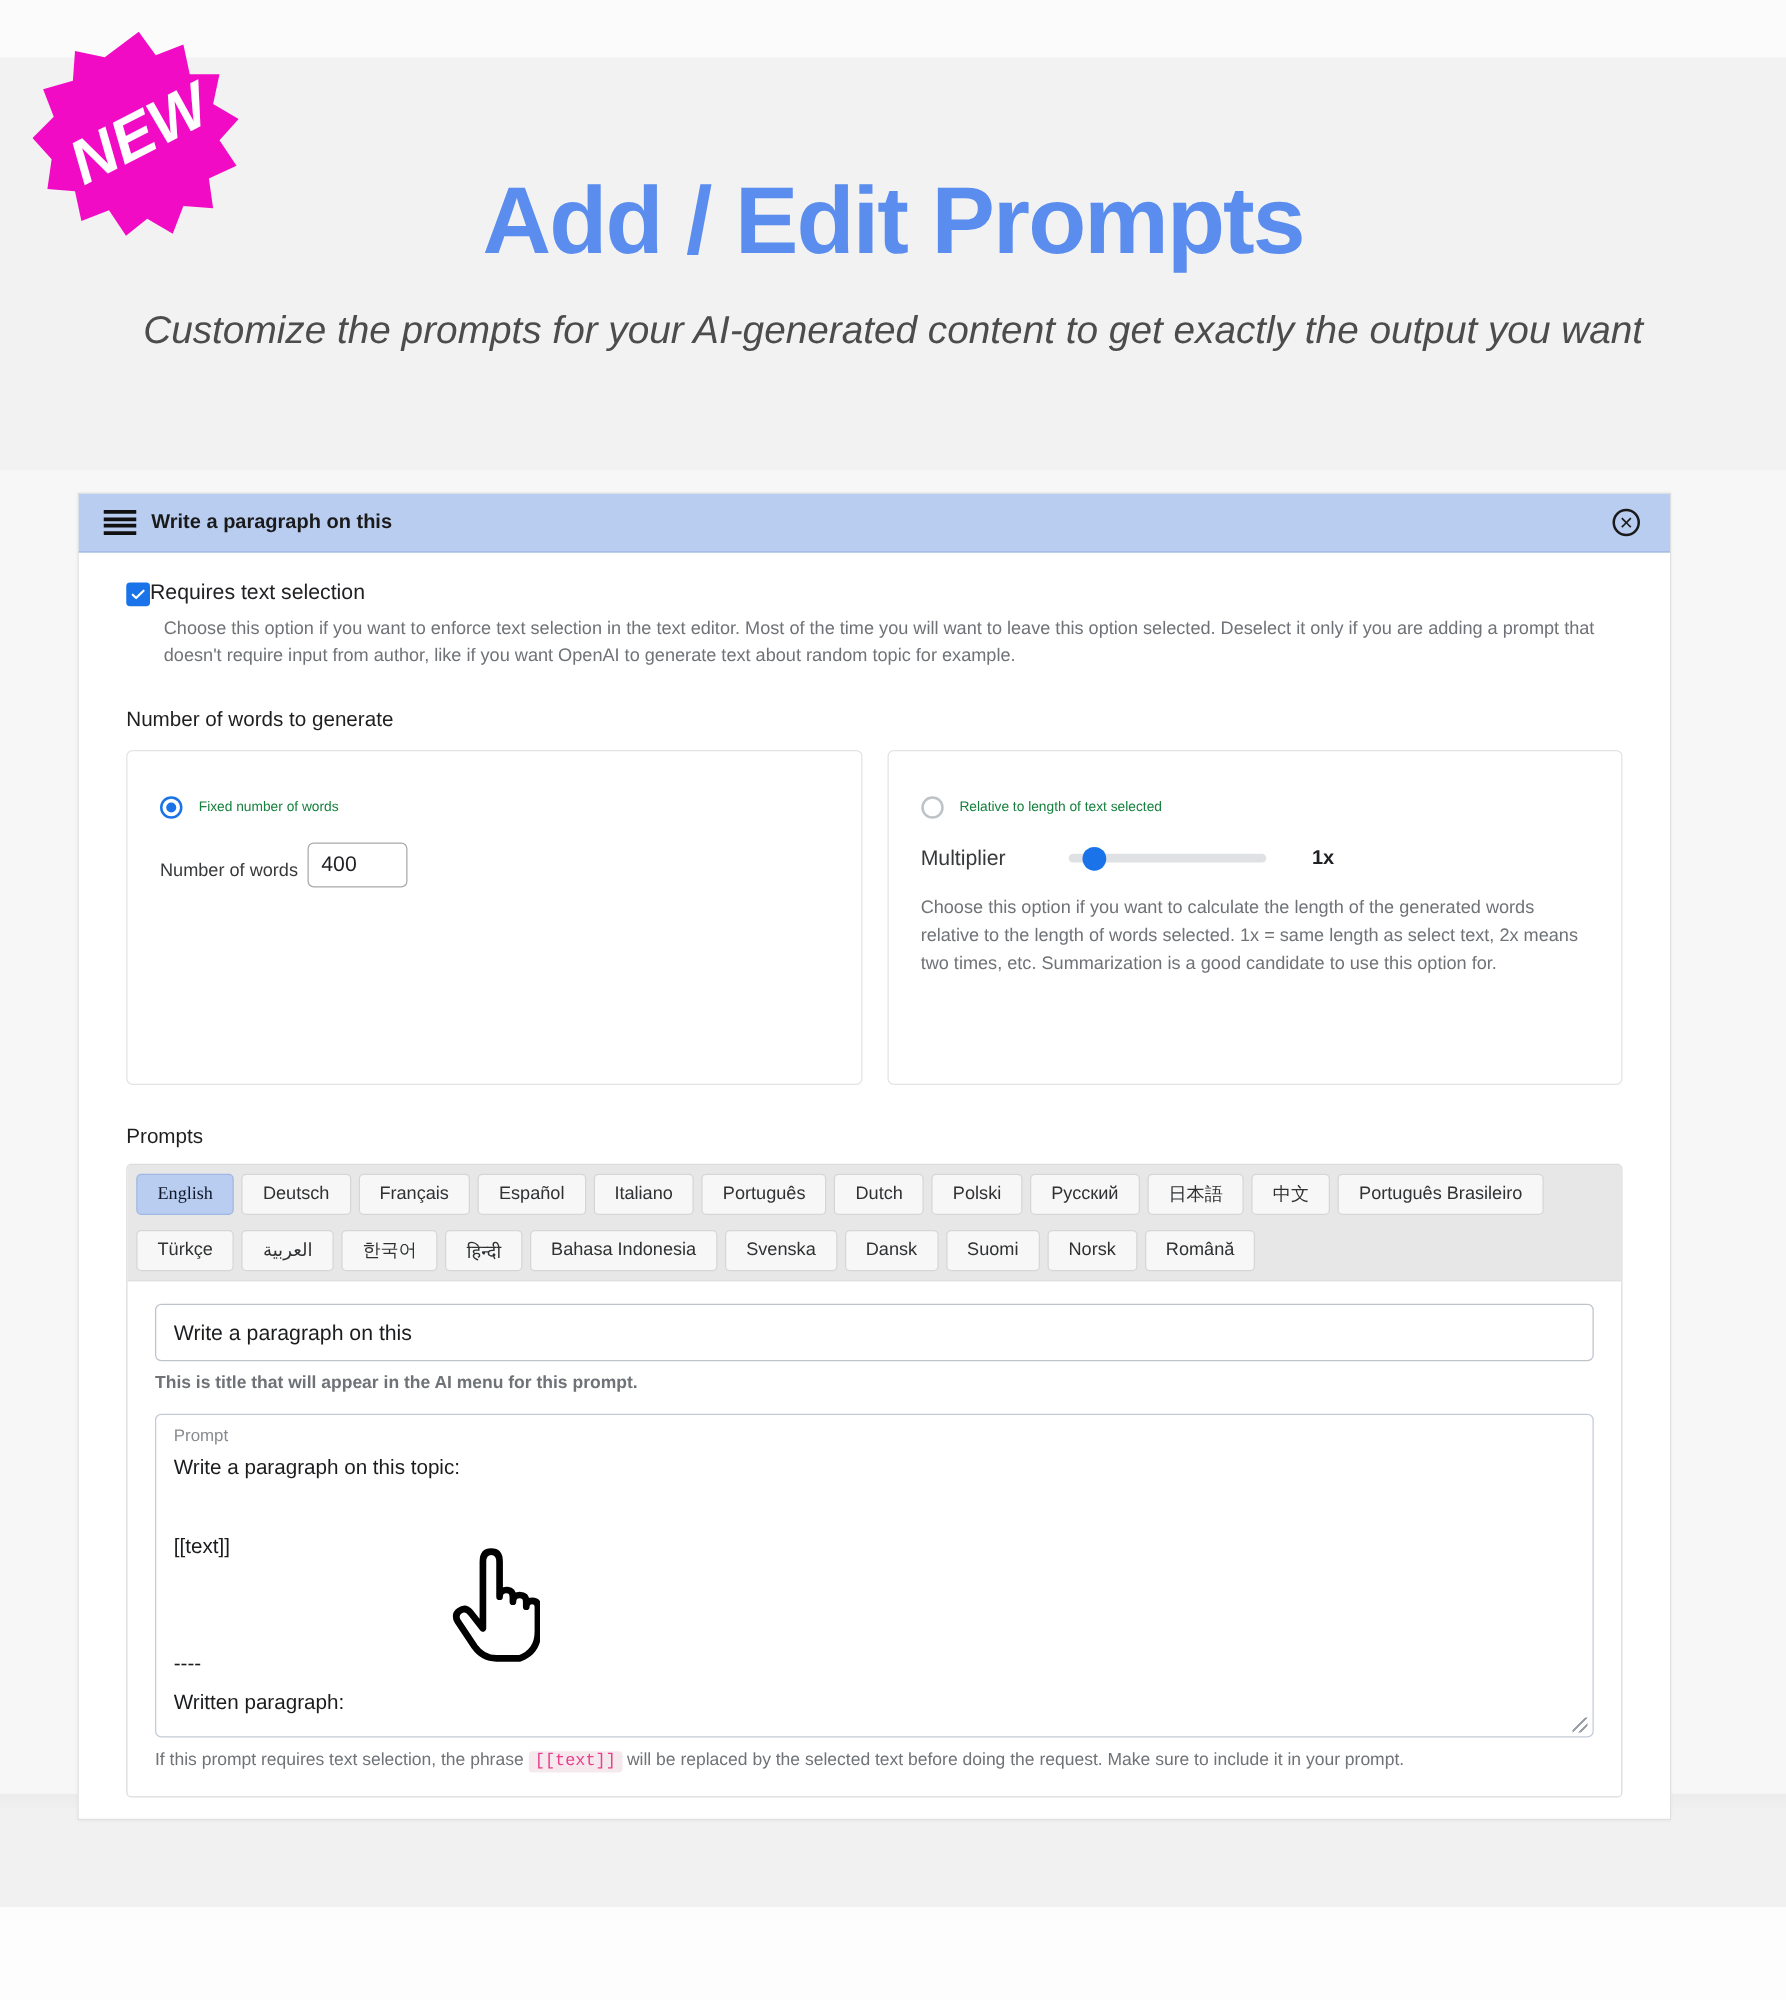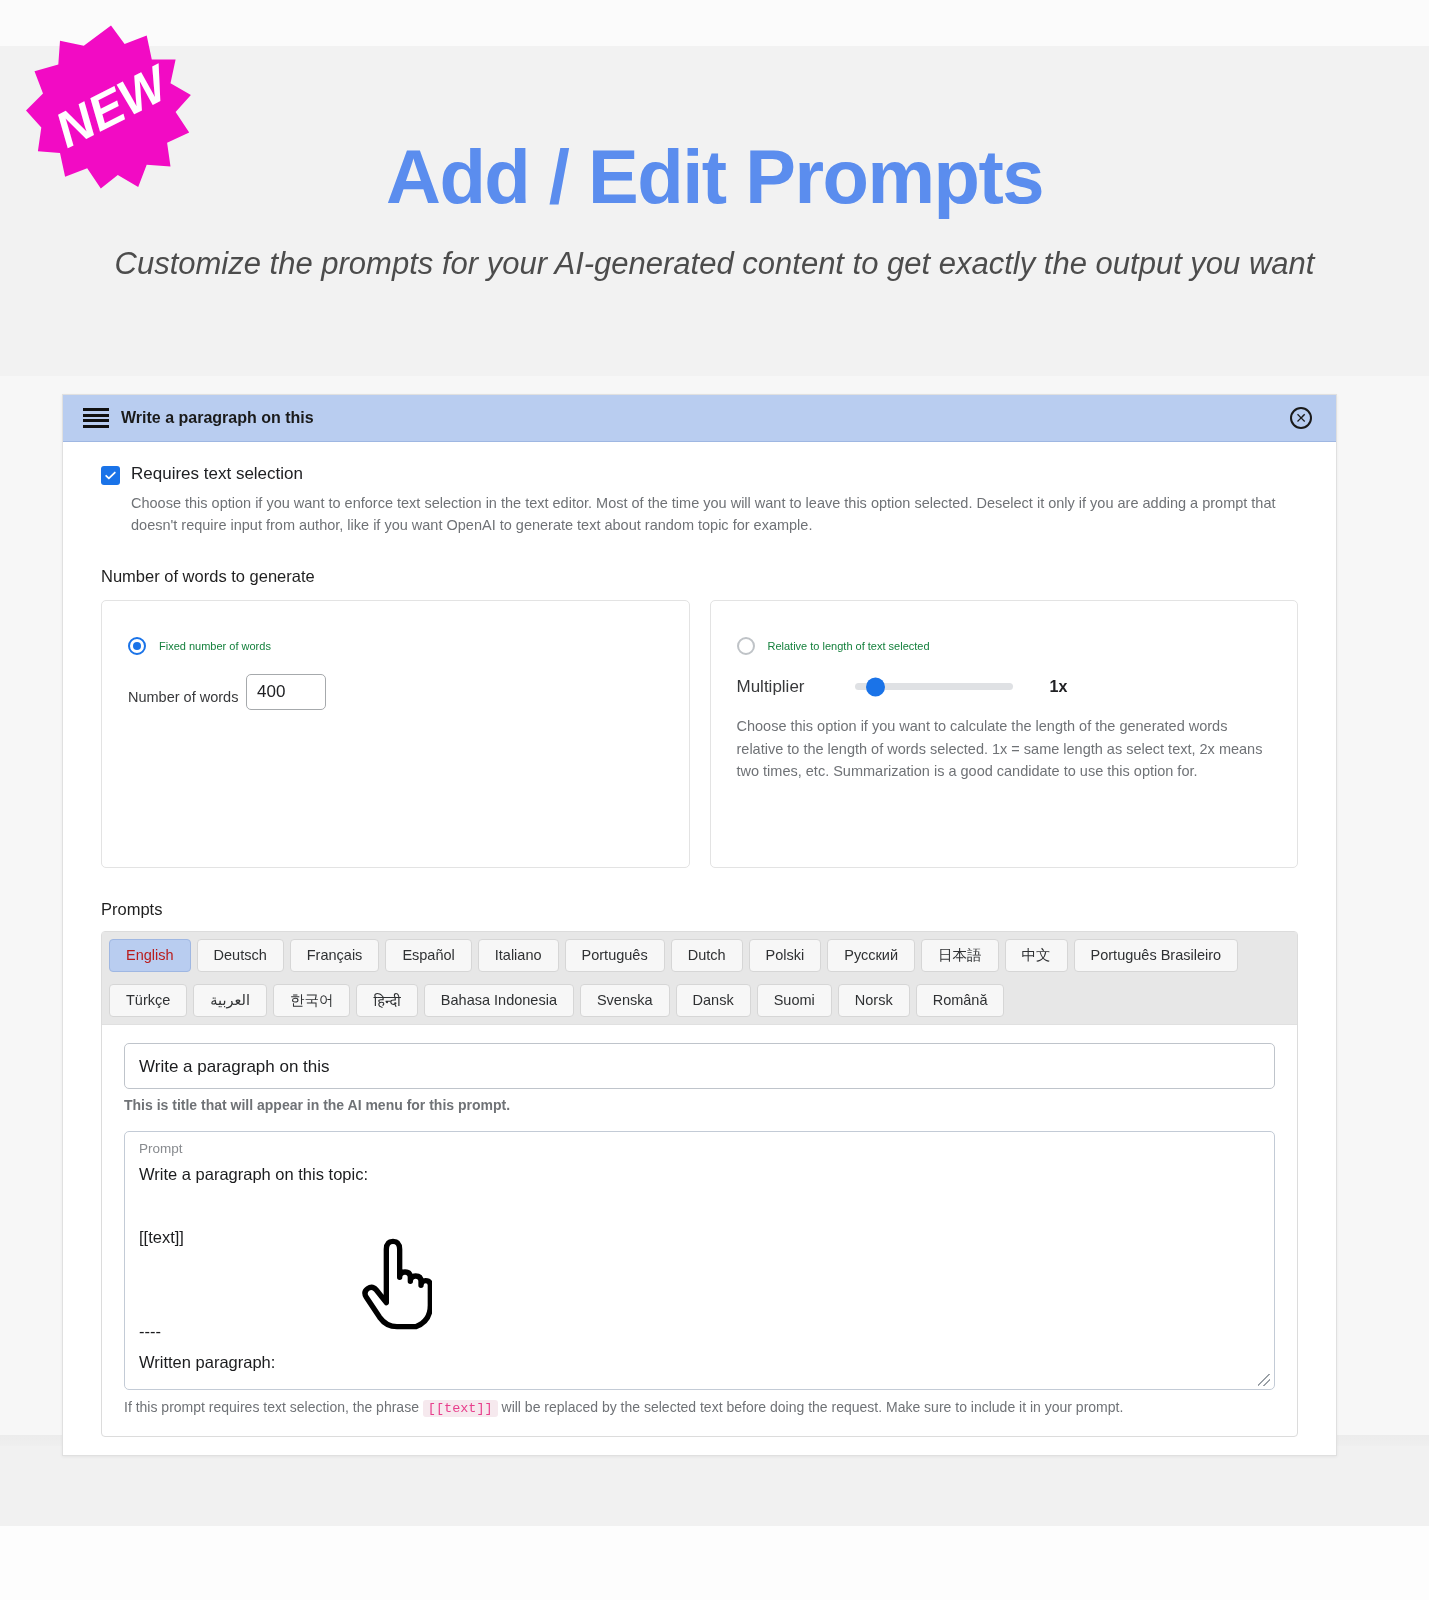--- a/index.html
+++ b/index.html
@@ -76,21 +76,21 @@
     width:22px; height:22px; border:2px solid #1a1a1a; border-radius:50%;
     display:flex; align-items:center; justify-content:center;
     font-size:14px; line-height:1; color:#1a1a1a; cursor:pointer;
     font-family:"Liberation Sans", sans-serif;
   }
 
   
   #panel-body { padding: 22px 38px 0 38px; }
 
   
-  .cb-row { display:flex; align-items:flex-start; gap:11px; }
+  .cb-row { display:flex; align-items:flex-start; }
   .cb-box {
     width:19px; height:19px; border-radius:3px; background:#1a73e8;
     display:flex; align-items:center; justify-content:center; flex:0 0 auto;
     margin-top:2px;
   }
   .cb-box svg { width:13px; height:13px; }
   .cb-label { font-size:17px; color:#202124; }
   .cb-help {
     margin:7px 0 0 30px; font-size:14.5px; color:#6f7276; line-height:1.55;
     max-width:1158px;
@@ -146,21 +146,21 @@
   #tabs-bar {
     background:#e7e7e7; padding:7px 7px 0 7px;
     display:flex; flex-wrap:wrap; gap:6px 6px;
     border-bottom:1px solid #e0e0e0;
   }
   .tab {
     background:#f7f7f7; border:1px solid #d6d6d6; border-radius:4px;
     padding:0 16px; height:33px; display:flex; align-items:center;
     font-size:14.5px; color:#2f3133; cursor:pointer; white-space:nowrap;
   }
-  .tab.active { background:#b9cdf0; border-color:#9fb7e2; color:#b91c1c; }
+  .tab.active { background:#b9cdf0; border-color:#9fb7e2; color:#0f172a;font-family:Liberation Serif, serif; }
 
   #prompts-content { padding:18px 22px 20px 22px; }
 
   .float-field {
     border:1px solid #bfc4cb; border-radius:5px; background:#fff;
     padding:9px 14px 11px 14px; position:relative;
   }
   .float-label { font-size:13.5px; color:#888b8f; }
   .float-value { font-size:17px; color:#1b1c1e; margin-top:4px; }
   .field-help { margin-top:8px; font-size:14px; color:#6f7276;font-weight:bold; }

